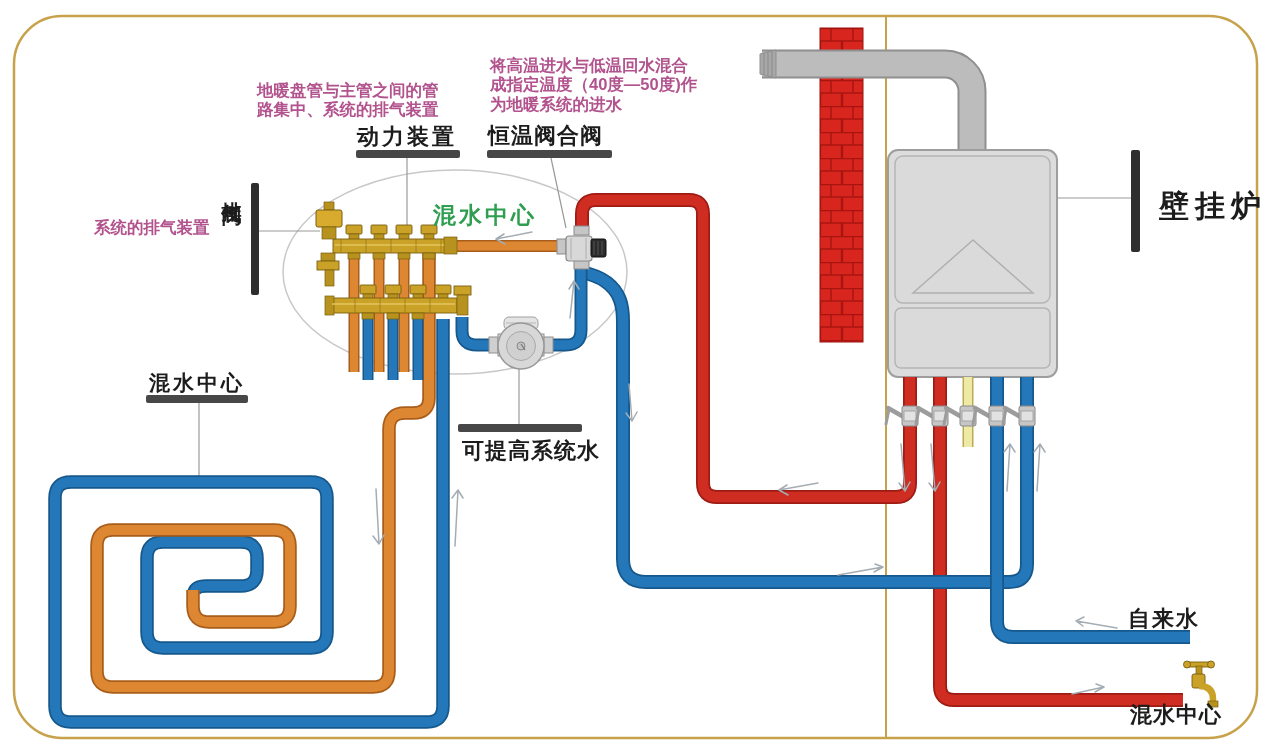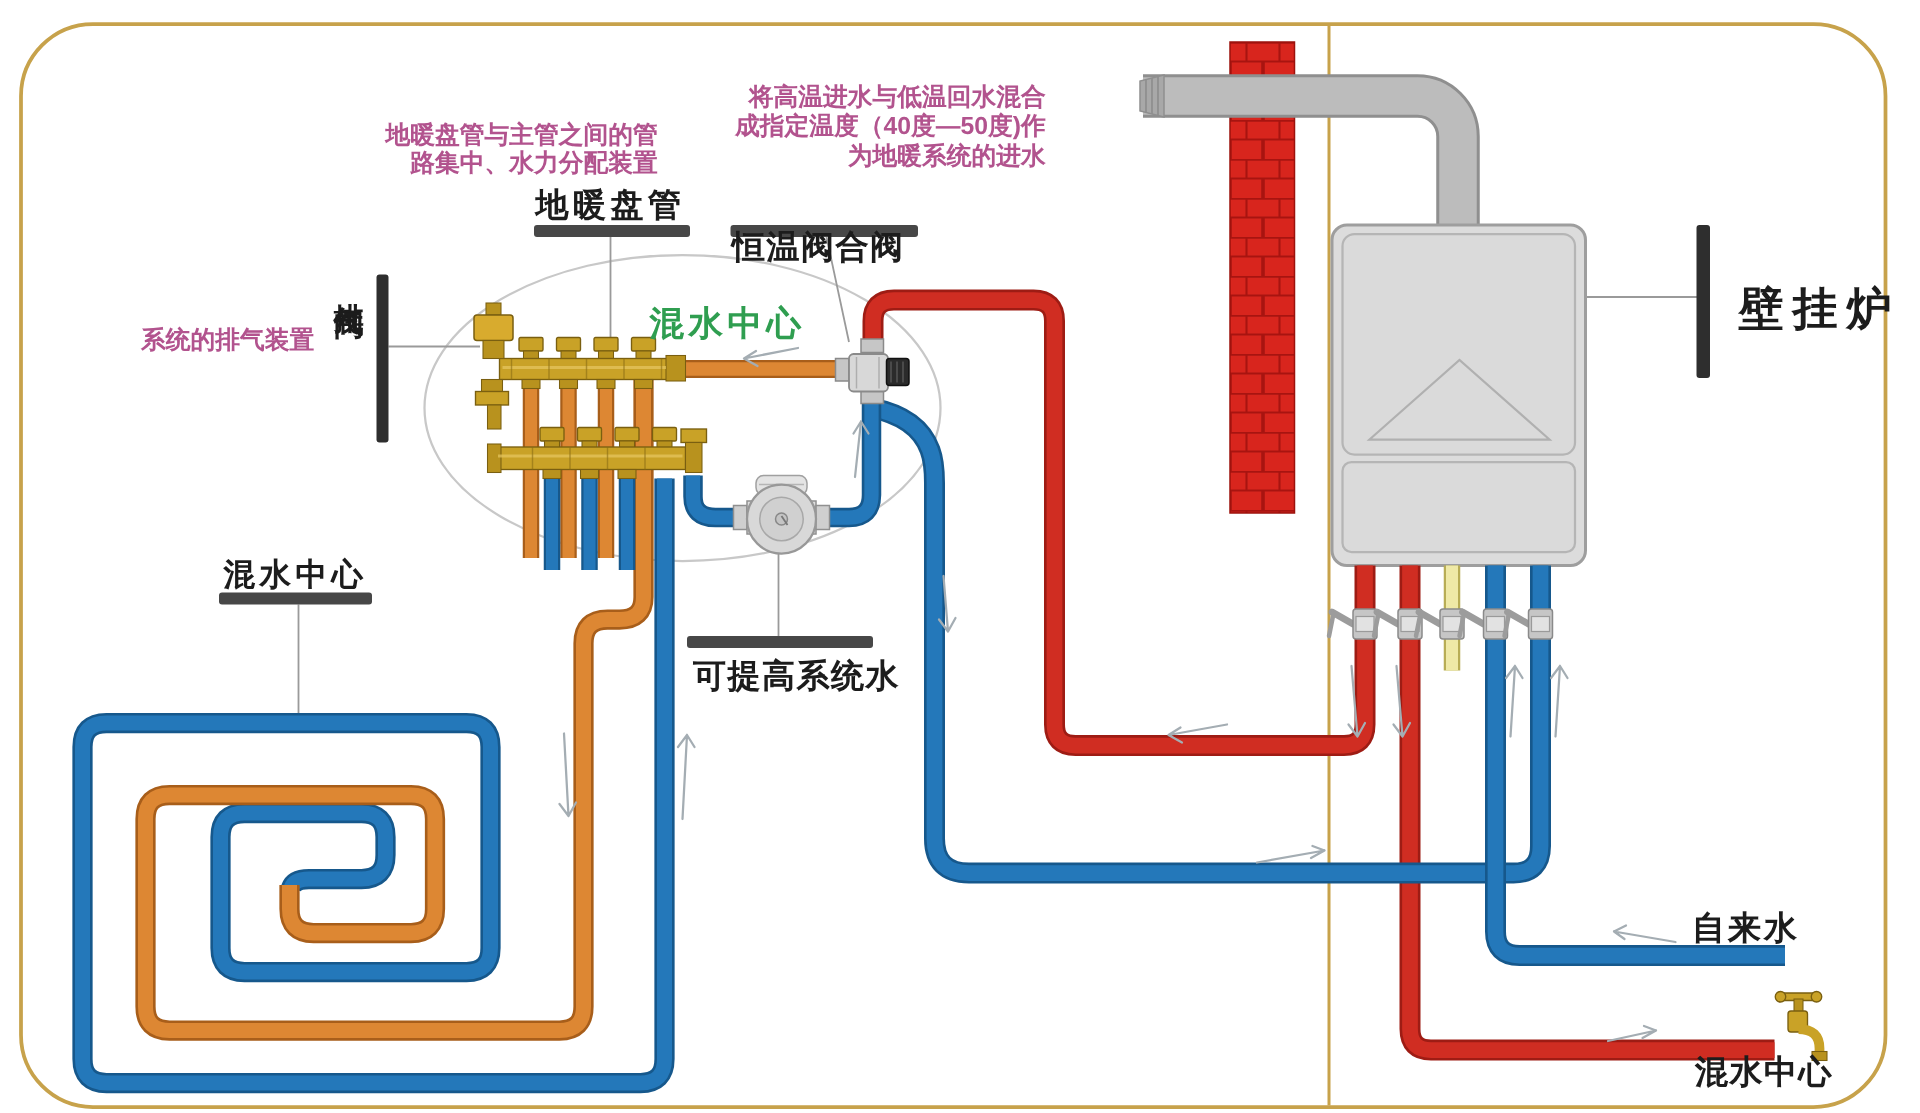--- a/index.html
+++ b/index.html
@@ -16,21 +16,21 @@
   .pe-cold{stroke:#16588c;} .pp-cold{stroke:var(--c-cold);}
   .pe-mix{stroke:#a85e1a;} .pp-mix{stroke:var(--c-mixed);}
   .pe-gas{stroke:#b8ad55;} .pp-gas{stroke:var(--c-gas);}
   .leader{stroke:#9a9a9a;stroke-width:1.2;fill:none;}
   .arrow{stroke:#a4adb3;stroke-width:1.5;fill:none;stroke-linecap:round;}
   .handle{stroke:#9c9c9c;fill:none;}
   .brassfill{fill:var(--c-brass);stroke:#7a5f10;stroke-width:0.9;}
   .brassdark{fill:#b8921e;stroke:#7a5f10;stroke-width:0.7;}
   .lbl{position:absolute;font-weight:bold;color:var(--c-ink);white-space:nowrap;}
   .note{position:absolute;font-weight:bold;color:var(--c-note);white-space:pre-line;
-        line-height:1.18;font-size:16.5px;text-align:right;}
+        line-height:1.18;font-size:16.5px;}
   .lbl-v{writing-mode:vertical-rl;text-orientation:upright;}
   .green{color:var(--c-green);text-align:right;}
 </style>
 </head>
 <body>
 
 <div class="stage">
 
 <svg width="1280" height="742" viewBox="0 0 1280 742">
   <defs>
@@ -229,28 +229,28 @@
     <path class="arrow" d="M1007,491 L1010,444 M1004,452 L1010,444 M1015,452 L1010,444"></path>
     <path class="arrow" d="M1037,491 L1040,444 M1034,452 L1040,444 M1045,452 L1040,444"></path>
     <path class="arrow" d="M1117,628 L1076,621 M1084,617 L1076,621 M1083,626 L1076,621"></path>
     <path class="arrow" d="M1072,694 L1104,687 M1096,684 L1104,687 M1095,692 L1104,687"></path>
     <path class="arrow" d="M376,489 L379,544 M373,536 L379,544 M384,535 L379,544"></path>
     <path class="arrow" d="M455,546 L458,490 M452,498 L458,490 M463,498 L458,490"></path>
   </g>
 </svg>
 
 <div class="note" style="left:257px;top:81px;">地暖盘管与主管之间的管
-路集中、水力分配装置</div>
+路集中、系统的排气装置</div>
 <div class="note" style="left:490px;top:56px;">将高温进水与低温回水混合
 成指定温度（40度—50度)作
 为地暖系统的进水</div>
 <div class="note" style="left:94px;top:218px;">系统的排气装置</div>
 
-<div class="lbl" style="left:357px;top:122px;font-size:22px;letter-spacing:3px;">地暖盘管</div>
-<div class="lbl" style="left:488px;top:121px;font-size:22px;letter-spacing:1px;margin-top:29px;">恒温阀合阀</div>
+<div class="lbl" style="left:357px;top:122px;font-size:22px;letter-spacing:3px;">动力装置</div>
+<div class="lbl" style="left:488px;top:121px;font-size:22px;letter-spacing:1px;">恒温阀合阀</div>
 <div class="lbl lbl-v" style="left:219px;top:186px;font-size:20px;letter-spacing:2px;">排气阀</div>
 <div class="lbl green" style="left:433px;top:200px;font-size:23px;letter-spacing:3px;">混水中心</div>
 <div class="lbl" style="left:149px;top:369px;font-size:21px;letter-spacing:3px;">混水中心</div>
 <div class="lbl" style="left:462px;top:436px;font-size:22px;letter-spacing:1px;">可提高系统水</div>
 <div class="lbl" style="left:1159px;top:186px;font-size:30px;letter-spacing:6px;">壁挂炉</div>
 <div class="lbl" style="left:1128px;top:604px;font-size:22px;letter-spacing:2px;">自来水</div>
 <div class="lbl" style="left:1130px;top:700px;font-size:22px;letter-spacing:1px;">混水中心</div>
 
 </div>
 

